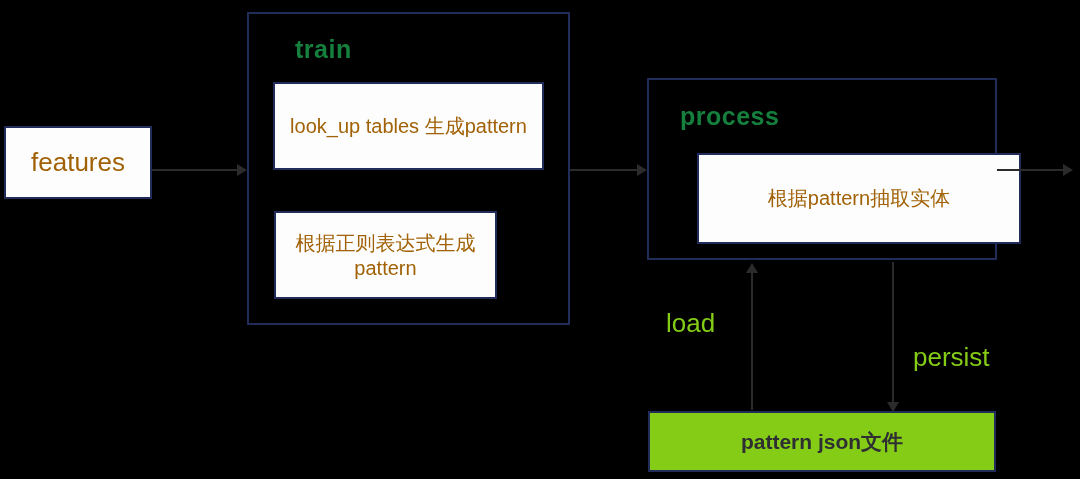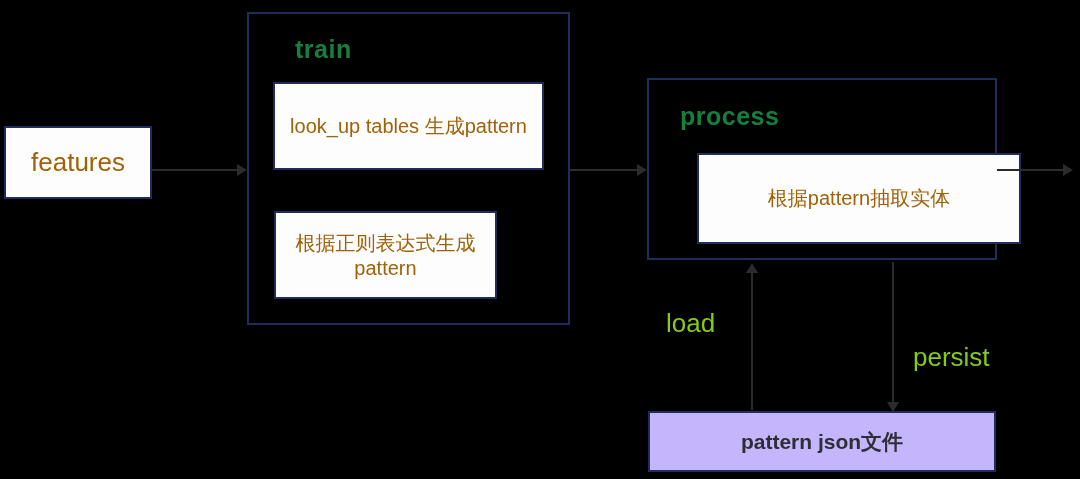--- a/index.html
+++ b/index.html
@@ -58,21 +58,21 @@
     border-bottom: 10px solid #2b2b2b;
   }
   .head-down {
     border-left: 6px solid transparent;
     border-right: 6px solid transparent;
     border-top: 10px solid #2b2b2b;
   }
   .feat-text { font-size: 26px; }
   .item-text { font-size: 20px; }
   .json-box {
-    background: #c4b5fd;
+    background: #84cc16;
     border: 2px solid #222c5a;
     display: flex;
     align-items: center;
     justify-content: center;
     color: #2e2e33;
     font-size: 21px;
     font-weight: 600;
   }
 </style>
 </head>

